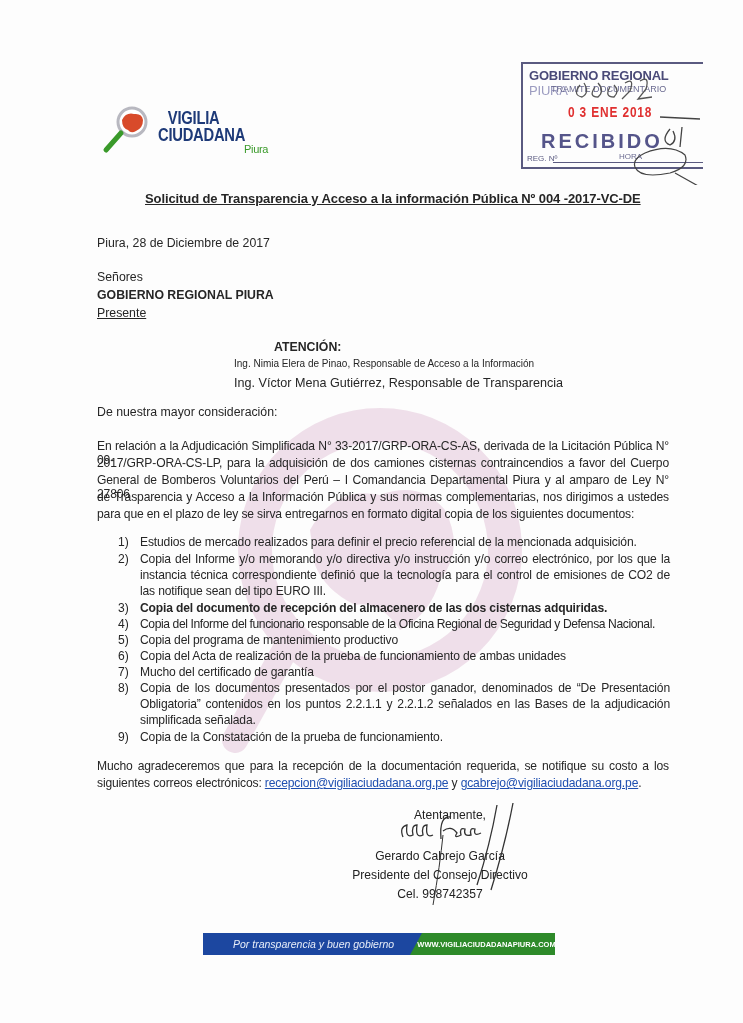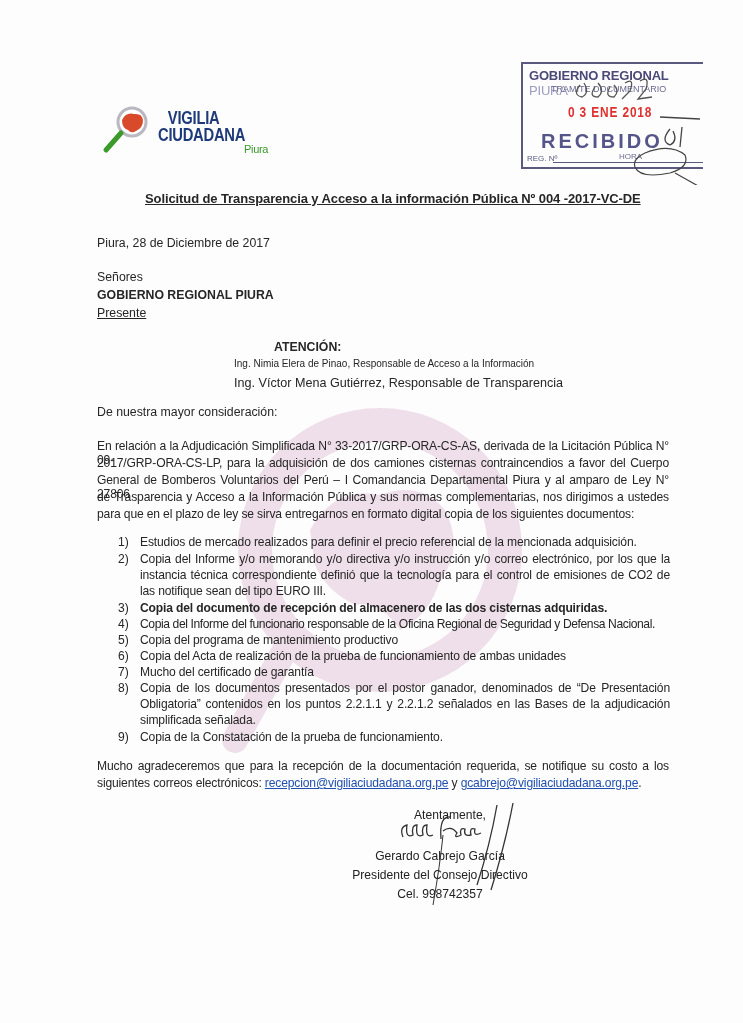--- a/index.html
+++ b/index.html
@@ -160,13 +160,17 @@
     <div>Gerardo Cabrejo García</div>
     <div>Presidente del Consejo Directivo</div>
     <div>Cel. 998742357</div>
   </div>
   <svg class="signature" viewBox="0 0 130 120">
     <path d="M8 42 Q4 32 12 30 Q10 44 18 40 Q16 30 22 30 Q20 44 28 40 Q26 30 32 30 Q30 44 38 40 M46 44 Q44 20 56 22 M48 36 Q56 30 62 38 Q58 44 66 40 Q64 32 70 34 Q68 42 76 40 Q74 32 80 34 Q78 42 86 38" stroke="#333" stroke-width="1.3" fill="none"></path>
     <path d="M102 10 Q95 50 82 90 M118 8 Q110 50 96 95" stroke="#333" stroke-width="1.3" fill="none"></path>
     <path d="M48 40 Q45 70 38 110" stroke="#333" stroke-width="1" fill="none"></path>
   </svg>
 
+  <div class="band">
+    <div class="band-blue">Por transparencia y buen gobierno</div>
+    <div class="band-green">WWW.VIGILIACIUDADANAPIURA.COM</div>
+  </div>
 </div>
 
 </body></html>

